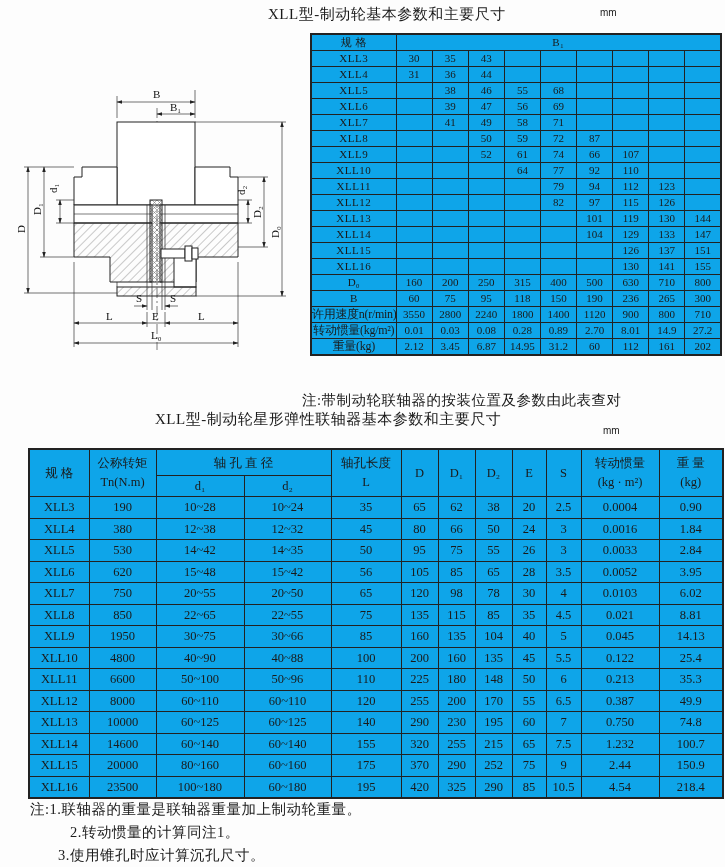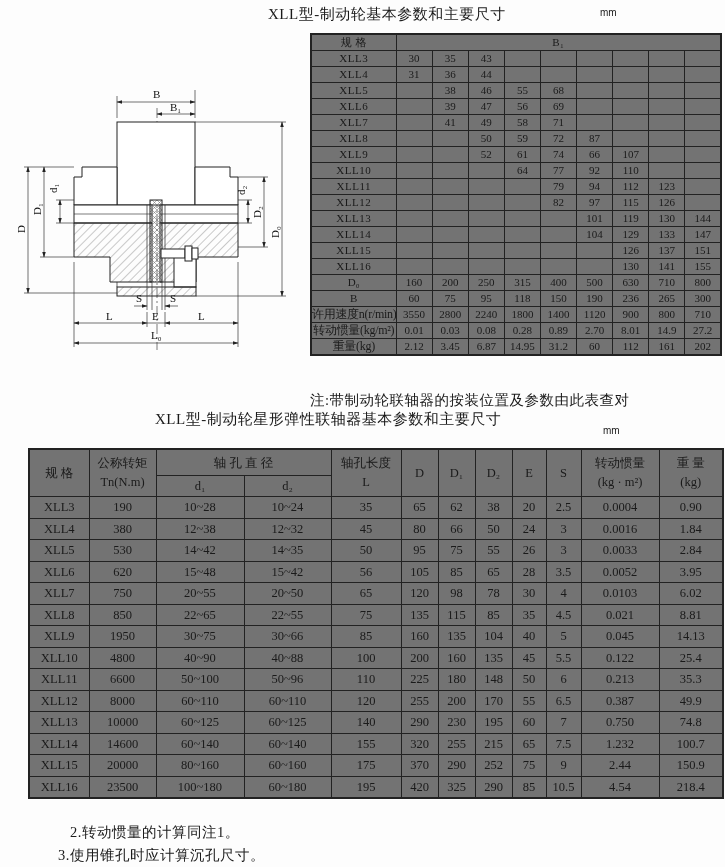--- a/index.html
+++ b/index.html
@@ -1,21 +1,21 @@
 <!DOCTYPE html>
 <html><head>
 <meta charset="utf-8">
 <style>
   html,body{margin:0;padding:0;background:#e8e8e8;}
   .page{position:relative;width:725px;height:867px;background:#fdfdfd;overflow:hidden;
         font-family:"Liberation Serif","DejaVu Serif",serif;color:#1a1a1a;padding-left:27px;}
   .title{position:absolute;font-size:15px;letter-spacing:.5px;white-space:nowrap;}
   .unit{position:absolute;font-size:10px;font-family:"Liberation Sans","DejaVu Sans",sans-serif;}
   
-  table{border-collapse:collapse;table-layout:fixed;background:#737373;}
+  table{border-collapse:collapse;table-layout:fixed;background:#0ea5e9;}
   td,th{border:1px solid #222;text-align:center;padding:0;font-weight:normal;overflow:hidden;white-space:nowrap;}
   .t-upper{position:absolute;left:310px;top:33px;width:412px;border:2px solid #222;}
   .t-upper td,.t-upper th{font-size:11px;height:15px;line-height:15px;}
   .t-upper td.spec,.t-upper th{letter-spacing:.5px;}
   .t-upper td.flabel{font-size:11px;}
   .t-upper td.flabel.small{font-size:12px;letter-spacing:-0.3px;}
   
   .t-lower{position:absolute;left:28px;top:448px;width:694px;border:2px solid #222;}
   .t-lower th{font-size:12.5px;line-height:1.6;}
   .t-lower thead tr:first-child th{height:25px;}
@@ -372,21 +372,21 @@
           <td>14.95</td>
           <td>31.2</td>
           <td>60</td>
           <td>112</td>
           <td>161</td>
           <td>202</td>
         </tr>
       </tbody>
   </table>
 
-  <div class="note" style="left:310px;top:391px;">注:带制动轮联轴器的按装位置及参数由此表查对</div>
+  <div class="note" style="left:302px;top:391px;">注:带制动轮联轴器的按装位置及参数由此表查对</div>
 
   <div class="title" style="left:155px;top:410px;text-align:center;">XLL型-制动轮星形弹性联轴器基本参数和主要尺寸</div>
   <div class="unit" style="left:603px;top:425px;">mm</div>
 
   <table class="t-lower">
     <colgroup>
       <col style="width:60px">
         <col style="width:67px">
         <col style="width:88px">
         <col style="width:87px">
@@ -623,16 +623,17 @@
           <td>325</td>
           <td>290</td>
           <td>85</td>
           <td>10.5</td>
           <td>4.54</td>
           <td>218.4</td>
         </tr>
       </tbody>
   </table>
 
+  <div class="note" style="left:30px;top:800px;">注:1.联轴器的重量是联轴器重量加上制动轮重量。</div>
   <div class="note" style="left:58px;top:823px;margin-left:12px;">2.转动惯量的计算同注1。</div>
   <div class="note" style="left:58px;top:846px;">3.使用锥孔时应计算沉孔尺寸。</div>
 
 </div>
 
 </body></html>

